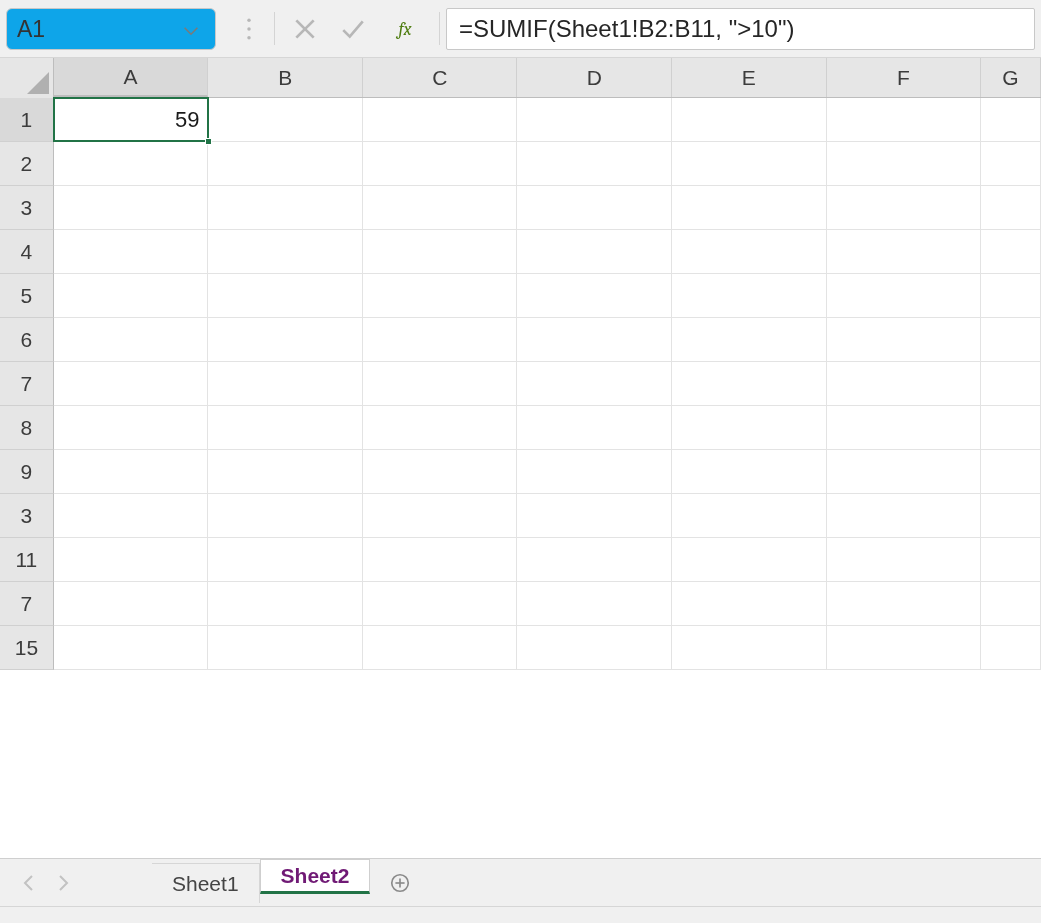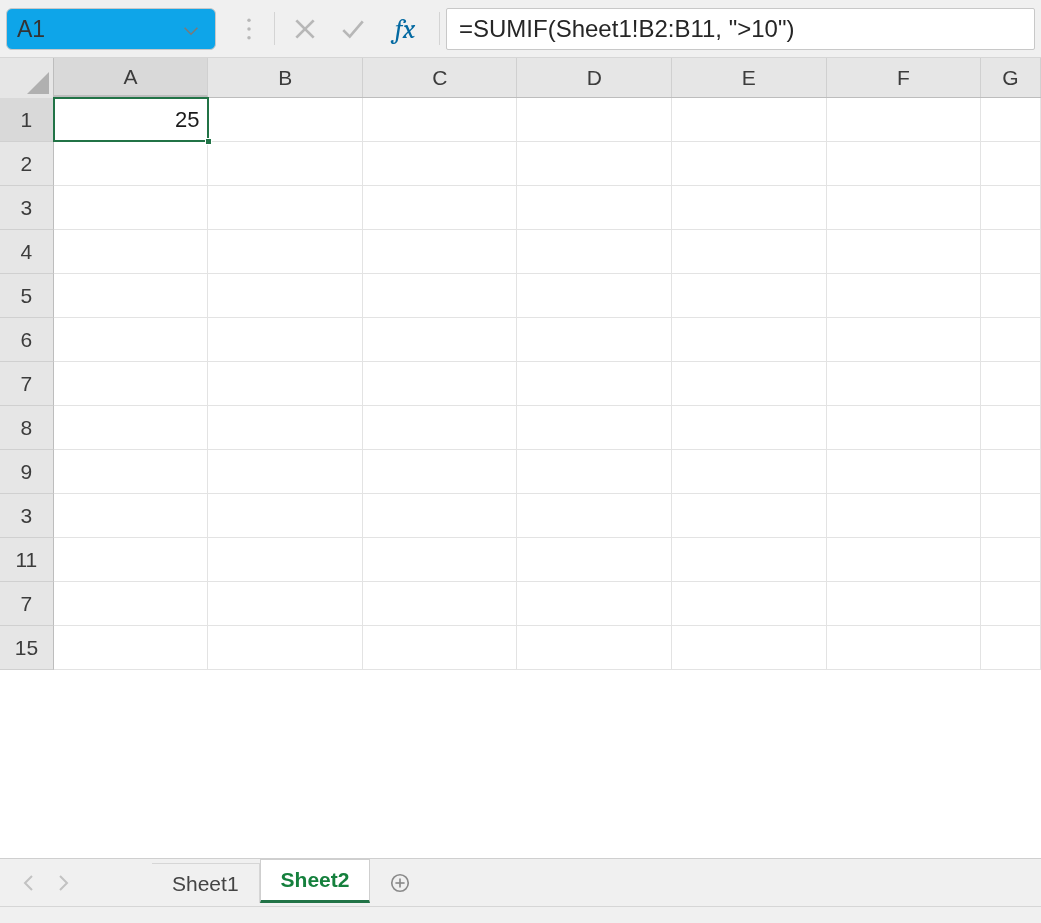--- a/index.html
+++ b/index.html
@@ -46,22 +46,22 @@
     display: flex; align-items: center; justify-content: center;
     color: #b7b7b7;
   }
   .fb-btn svg { width:26px; height:26px; }
   .fb-btn.tight { width:38px; }
   .fx {
     width: 56px; height:42px;
     display:flex; align-items:center; justify-content:center;
     font-style: italic;
     font-family: "Cambria", "Times New Roman", serif;
-    font-size: 28px;
-    color: #0369a1;
+    font-size: 18px;
+    color: #4d7c0f;
   }
   .vert-div {
     width:1px; background:#d4d4d4; margin: 4px 6px;
   }
   .formula-input {
     flex: 1;
     height: 42px;
     background: #ffffff;
     border: 1px solid #c8c8c8;
     border-radius: 2px;
@@ -177,25 +177,25 @@
     color:#444;
     border-right:1px solid #d6d6d6;
     background:#f0f0f0;
     border-top:1px solid #d6d6d6;
     position:relative;
     top:4px;
     height:40px;
   }
   .sheet-tab.active{
     background:#ffffff;
-    color:#15803d;
+    color:#701a75;
     font-weight:600;
     border:1px solid #cfcfcf;
     border-bottom: 3px solid #217346;
-    top:0; height:44px;
+    top:0; height:35px;
   }
   .add-sheet {
     width:60px;
     display:flex;align-items:center;justify-content:center;
     color:#8a8a8a;
   }
   .add-sheet svg{width:22px;height:22px;}
   .bottom-bar {
     position:absolute; left:0;right:0; top:906px; height:17px;
     background:#f0f0f0; border-top:1px solid #d6d6d6;
@@ -248,21 +248,21 @@
       <div class="col-h">B</div>
       <div class="col-h">C</div>
       <div class="col-h">D</div>
       <div class="col-h">E</div>
       <div class="col-h">F</div>
       <div class="col-h last">G</div>
     </div>
   <div class="rows" id="rows">
       <div class="row">
         <div class="row-h sel">1</div>
-        <div class="cell">25</div>
+        <div class="cell">59</div>
         <div class="cell"></div>
         <div class="cell"></div>
         <div class="cell"></div>
         <div class="cell"></div>
         <div class="cell"></div>
         <div class="cell last"></div>
       </div>
       <div class="row">
         <div class="row-h">2</div>
         <div class="cell"></div>

